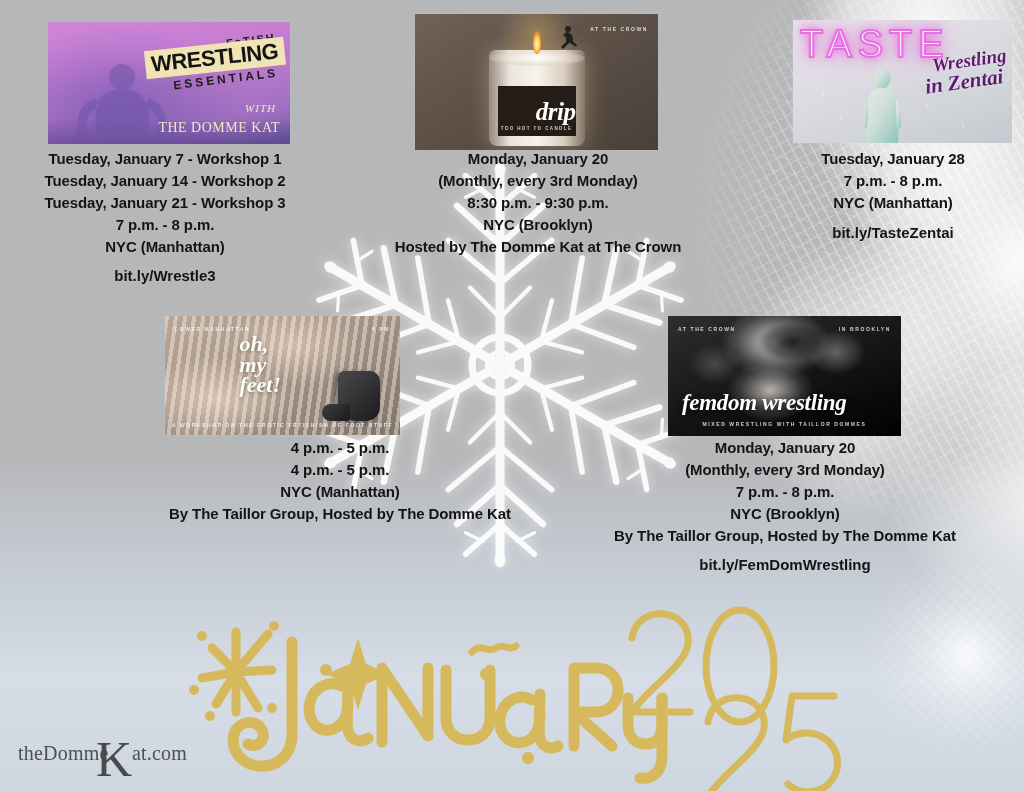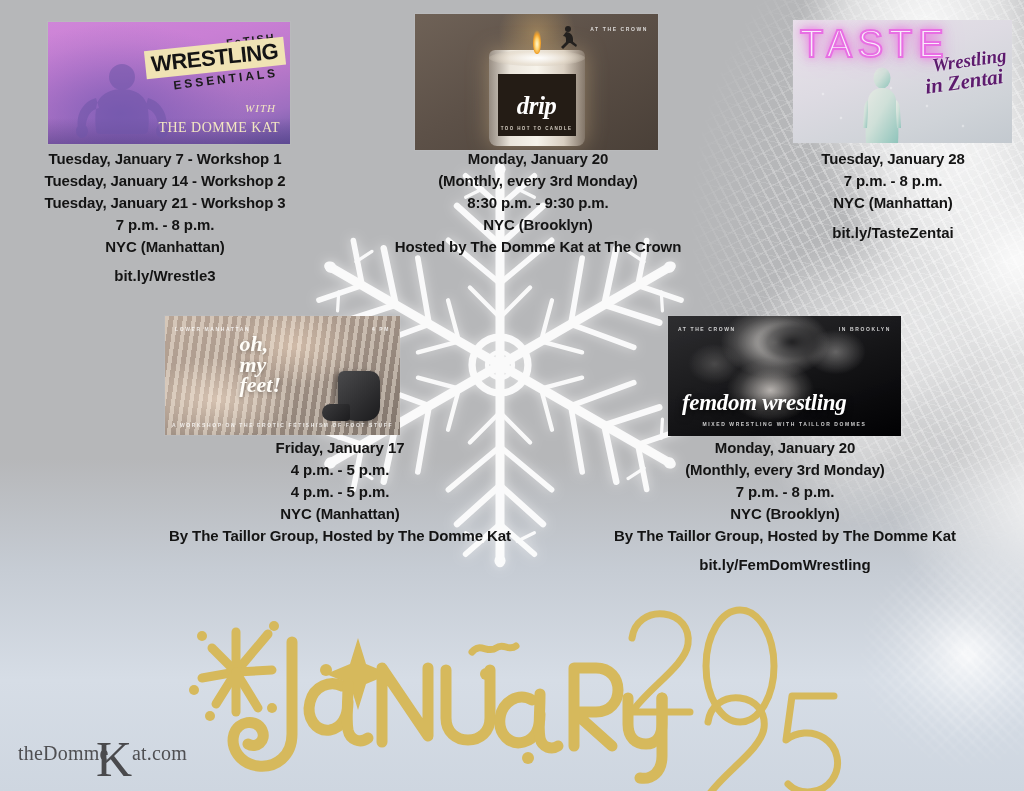--- a/index.html
+++ b/index.html
@@ -124,22 +124,22 @@
     position:absolute;left:50%;transform:translateX(-50%);bottom:96px;width:8px;height:26px;
     background:radial-gradient(ellipse 5px 14px at 50% 62%, #fff6d0 0%, #ffd472 40%, #f0a12c 70%, rgba(220,120,20,0) 100%);
     border-radius:50% 50% 40% 40%;
     filter:blur(.4px);
   }
   .flame-glow{
     position:absolute;left:50%;transform:translateX(-50%);bottom:78px;width:78px;height:78px;
     background:radial-gradient(circle, rgba(255,205,120,.34) 0%, rgba(255,190,90,0) 70%);
   }
   .drip-label{
-    position:absolute;left:50%;transform:translateX(-50%);bottom:14px;width:78px;height:62px;
-    background:#241c15;display:flex;flex-direction:column;align-items:center;justify-content:center;
+    position:absolute;left:50%;transform:translateX(-50%);bottom:14px;width:78px;height:50px;
+    background:#241c15;display:flex;flex-direction:column;align-items:flex-end;justify-content:center;
   }
   .drip-word{
     color:#fff;font-family:"Liberation Serif",serif;font-style:italic;font-weight:700;
     font-size:25px;line-height:1;letter-spacing:-.5px;
   }
   .drip-sub{
     position:absolute;bottom:5px;left:0;right:0;text-align:center;
     font-size:4.5px;letter-spacing:1.4px;color:#d6cfc4;font-weight:700;
   }
   .drip-crown{position:absolute;right:10px;top:12px;}
@@ -406,21 +406,20 @@
   </div>
 
   <div class="block" id="text-taste">
     <div class="line">Tuesday, January 28</div>
     <div class="line">7 p.m. - 8 p.m.</div>
     <div class="line">NYC (Manhattan)</div>
     <div class="link">bit.ly/TasteZentai</div>
   </div>
 
   <div class="block" id="text-feet">
-    <div class="line">Friday, January 17</div>
     <div class="line">4 p.m. - 5 p.m.</div>
     <div class="line">4 p.m. - 5 p.m.</div>
     <div class="line">NYC (Manhattan)</div>
     <div class="line">By The Taillor Group, Hosted by The Domme Kat</div>
   </div>
 
   <div class="block" id="text-femdom">
     <div class="line">Monday, January 20</div>
     <div class="line">(Monthly, every 3rd Monday)</div>
     <div class="line">7 p.m. - 8 p.m.</div>

